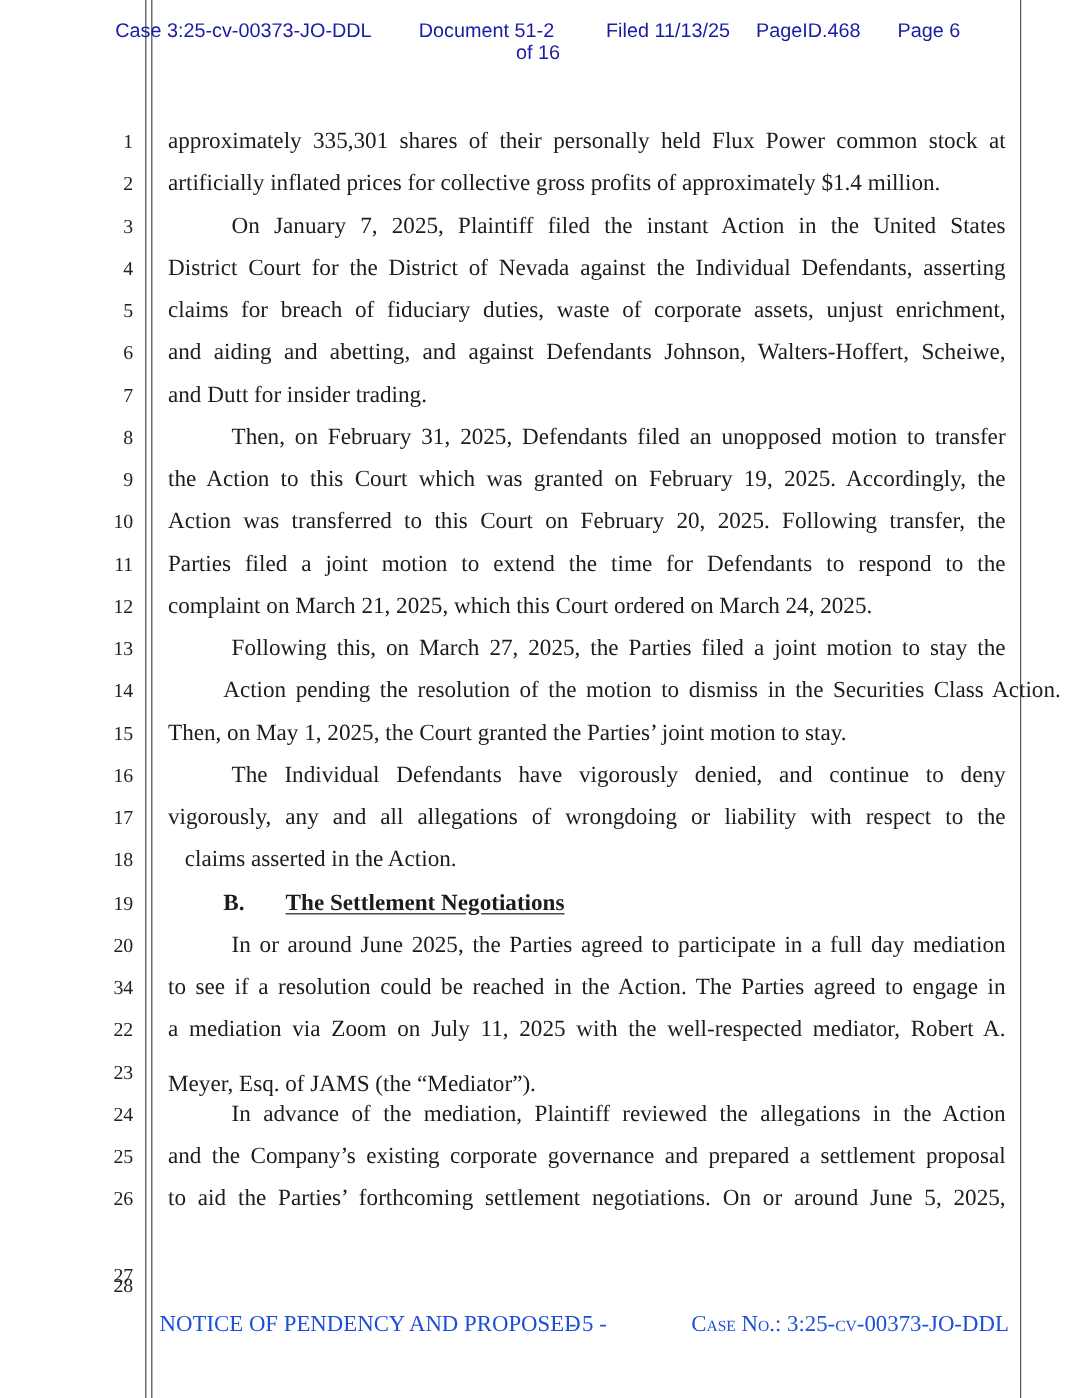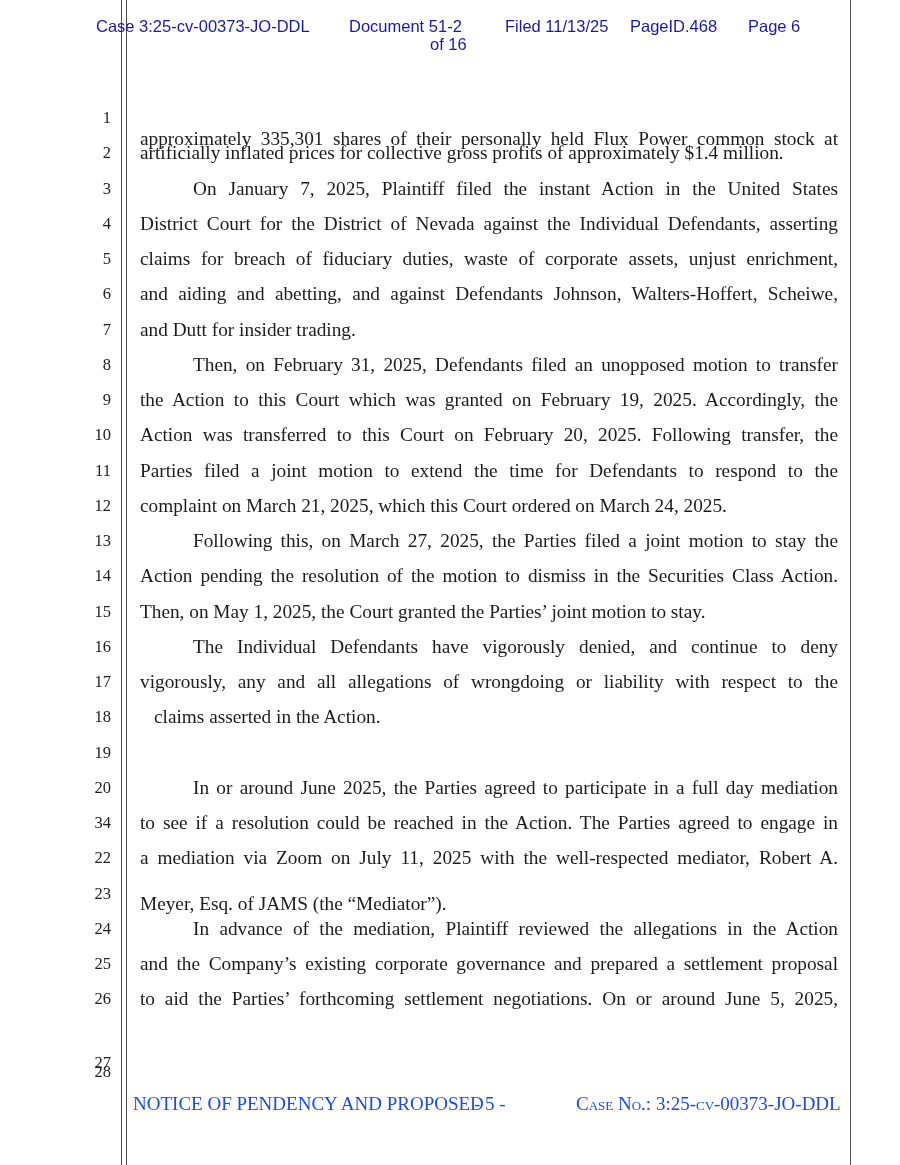--- a/index.html
+++ b/index.html
@@ -71,47 +71,50 @@
       <div class="lnum" style="top: 813px;">34</div>
       <div class="lnum" style="top: 848.25px;">22</div>
       <div class="lnum" style="top: 883.5px;">23</div>
       <div class="lnum" style="top: 918.75px;">24</div>
       <div class="lnum" style="top: 954px;">25</div>
       <div class="lnum" style="top: 989.25px;">26</div>
       <div class="lnum" style="top: 1024.5px; margin-top: 28px;">27</div>
       <div class="lnum" style="top: 1062px;">28</div>
     </div>
   <div id="body-text">
-      <div class="tline" style="top: 106px; margin-top: 21px;">approximately 335,301 shares of their personally held Flux Power common stock at</div>
+      <div class="tline" style="top: 106px;">approximately 335,301 shares of their personally held Flux Power common stock at</div>
       <div class="tline last" style="top: 141.25px;">artificially inflated prices for collective gross profits of approximately $1.4 million.</div>
       <div class="tline indent" style="top: 176.5px;">On January 7, 2025, Plaintiff filed the instant Action in the United States</div>
       <div class="tline" style="top: 211.75px;">District Court for the District of Nevada against the Individual Defendants, asserting</div>
       <div class="tline" style="top: 247px;">claims for breach of fiduciary duties, waste of corporate assets, unjust enrichment,</div>
       <div class="tline" style="top: 282.25px;">and aiding and abetting, and against Defendants Johnson, Walters-Hoffert, Scheiwe,</div>
       <div class="tline last" style="top: 317.5px;">and Dutt for insider trading.</div>
       <div class="tline indent" style="top: 352.75px;">Then, on February 31, 2025, Defendants filed an unopposed motion to transfer</div>
       <div class="tline" style="top: 388px;">the Action to this Court which was granted on February 19, 2025. Accordingly, the</div>
       <div class="tline" style="top: 423.25px;">Action was transferred to this Court on February 20, 2025. Following transfer, the</div>
       <div class="tline" style="top: 458.5px;">Parties filed a joint motion to extend the time for Defendants to respond to the</div>
       <div class="tline last" style="top: 493.75px;">complaint on March 21, 2025, which this Court ordered on March 24, 2025.</div>
       <div class="tline indent" style="top: 529px;">Following this, on March 27, 2025, the Parties filed a joint motion to stay the</div>
-      <div class="tline" style="top: 564.25px;">Action pending the resolution of the motion to dismiss in the Securities Class Action.</div>
+      <div class="tline" style="top: 564.25px; margin-left: 46px;">Action pending the resolution of the motion to dismiss in the Securities Class Action.</div>
       <div class="tline last" style="top: 599.5px;">Then, on May 1, 2025, the Court granted the Parties’ joint motion to stay.</div>
       <div class="tline indent" style="top: 634.75px;">The Individual Defendants have vigorously denied, and continue to deny</div>
       <div class="tline" style="top: 670px;">vigorously, any and all allegations of wrongdoing or liability with respect to the</div>
       <div class="tline last" style="top: 705.25px; margin-left: 14px;">claims asserted in the Action.</div>
       <div class="tline indent" style="top: 775.75px;">In or around June 2025, the Parties agreed to participate in a full day mediation</div>
       <div class="tline" style="top: 811px;">to see if a resolution could be reached in the Action. The Parties agreed to engage in</div>
       <div class="tline" style="top: 846.25px;">a mediation via Zoom on July 11, 2025 with the well-respected mediator, Robert A.</div>
       <div class="tline last" style="top: 892px;">Meyer, Esq. of JAMS (the “Mediator”).</div>
       <div class="tline indent" style="top: 916.75px;">In advance of the mediation, Plaintiff reviewed the allegations in the Action</div>
       <div class="tline" style="top: 952px;">and the Company’s existing corporate governance and prepared a settlement proposal</div>
       <div class="tline" style="top: 987.25px;">to aid the Parties’ forthcoming settlement negotiations. On or around June 5, 2025,</div>
     </div>
 
+  <div class="heading" id="section-heading" style="top: 740.5px;">
+    <span class="hl">B.</span><span class="ht">The Settlement Negotiations</span>
+  </div>
 
   <div class="footer f-left">
     <div>NOTICE OF PENDENCY AND PROPOSED</div>
   </div>
   <div class="footer f-center">- 5 -</div>
   <div class="footer f-right">
     <span class="smallcaps">Case No.:</span>
     <span class="smallcaps">3:25-cv-00373-JO-DDL</span>
   </div>
 </div>

